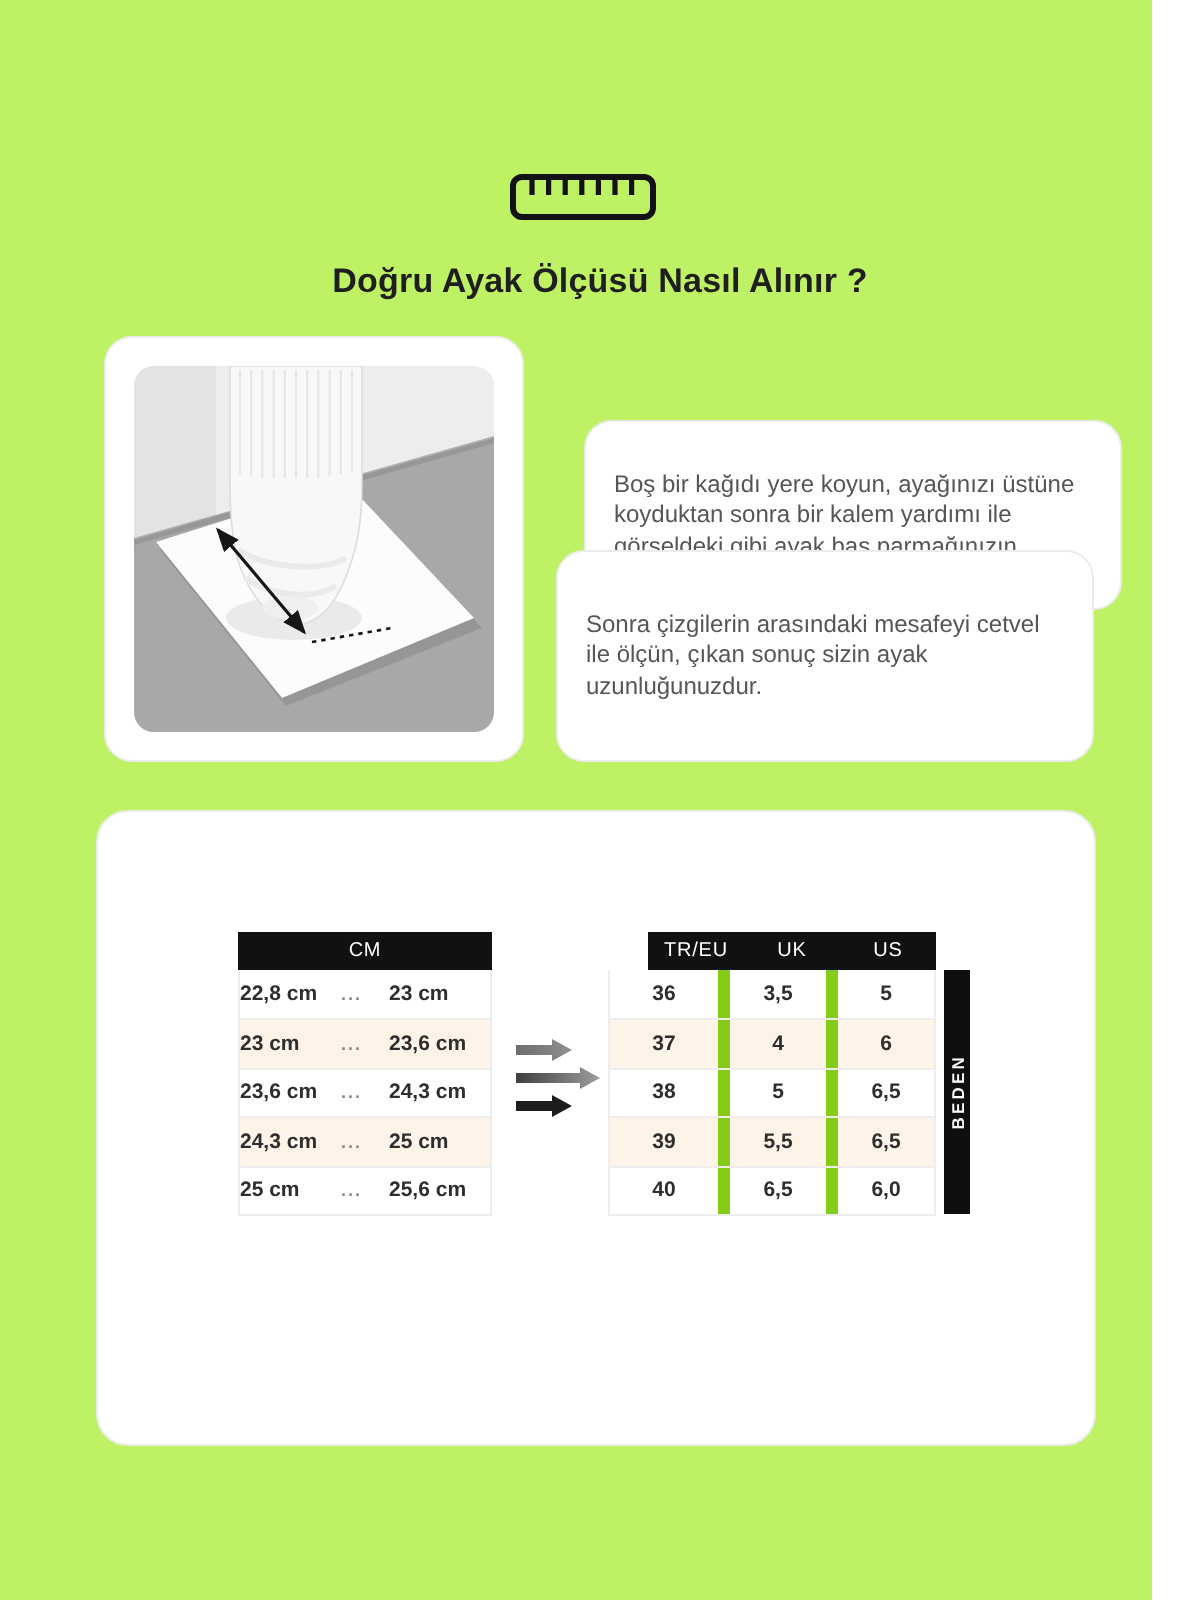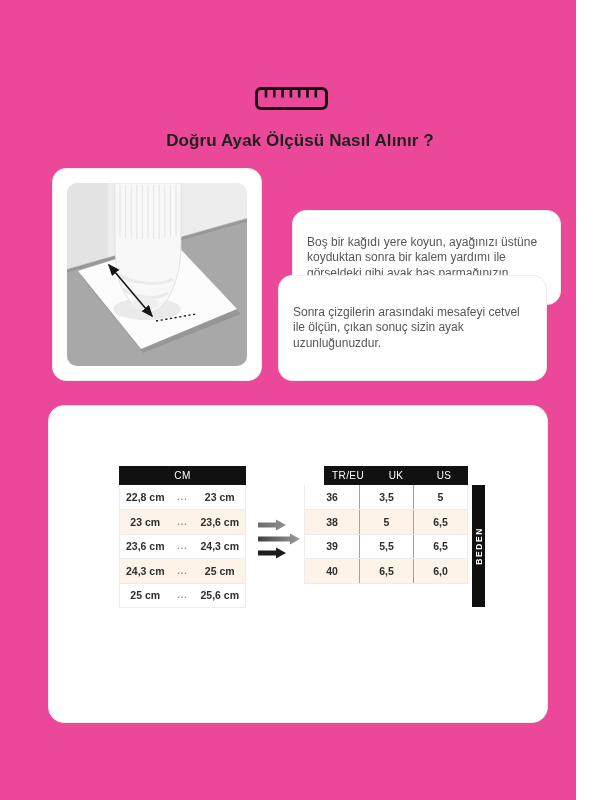--- a/index.html
+++ b/index.html
@@ -1,18 +1,18 @@
 <!DOCTYPE html>
 <html><head>
 <meta charset="utf-8">
 <style>
   * { margin:0; padding:0; box-sizing:border-box; }
   html,body { background:#ffffff; }
   body { width:600px; height:800px; font-family:"Liberation Sans","DejaVu Sans",sans-serif; }
-  .page { position:relative; width:576px; height:800px; background:#ec4899; overflow:hidden; }
+  .page { position:relative; width:576px; height:800px; background:#bef264; overflow:hidden; }
   .abs { position:absolute; }
 
   
   .ruler-wrap { left:255px; top:87px; width:73px; height:23px; }
   .page-title { left:0; top:131px; width:600px; text-align:center;
                 font-size:17px; font-weight:700; color:#1f1f1f; letter-spacing:.1px; }
 
   
   .card { background:#fff; border:1px solid #ececec; border-radius:14px; }
   .img-card { left:52px; top:168px; width:210px; height:213px; padding:14px; }
@@ -24,33 +24,33 @@
   
   .table-card { left:48px; top:405px; width:500px; height:318px; border-radius:16px; }
   .table-title { width:100%; text-align:center; margin-top:17px;
                  font-size:16px; font-weight:700; color:#1f1f1f; }
 
   
   .tbl { position:absolute; }
   .tbl-head { background:#111111; color:#ffffff; height:19px; line-height:19px;
               font-size:10px; font-weight:400; text-align:center; letter-spacing:.4px; }
   .tbl-body { border:1px solid #ededed; border-top:none; background:#fff; }
-  .trow { height:24.4px; display:grid; align-items:center; text-align:center;
+  .trow { height:24.4px; display:grid; align-items:center; text-align:left;
           font-size:10.5px; font-weight:600; color:#2e2e2e; }
   .trow + .trow { border-top:1px solid #ededed; }
   .tbl-body .trow:nth-child(2), .tbl-body .trow:nth-child(4) { background:#fdf3e9; }
 
   .cm-tbl { left:70px; top:60px; width:127px; }
   .cm-row { grid-template-columns:1fr 24px 1fr; }
   .cm-row .sep { color:#8a8a8a; font-size:9px; letter-spacing:1px; }
 
   .size-tbl { left:255px; top:60px; width:164px; }
   .size-head { display:grid; grid-template-columns:1fr 1fr 1fr;margin-left:20px; }
   .size-row { grid-template-columns:1fr 1fr 1fr; }
-  .size-row span + span { border-left:1px solid #84cc16; align-self:stretch;
+  .size-row span + span { border-left:6px solid #84cc16; align-self:stretch;
                           display:flex; align-items:center; justify-content:center; }
   .size-row span { height:100%; display:flex; align-items:center; justify-content:center; }
 
   .arrows-wrap { position:absolute; left:207px; top:109px; width:46px; height:46px; }
 
   .beden-bar { position:absolute; left:423px; top:79px; width:13px; height:122px;
                background:#0f0f0f; display:flex; align-items:center; justify-content:center; }
   .beden-bar span { writing-mode:vertical-rl; transform:rotate(180deg);
                     color:#ffffff; font-size:8.5px; font-weight:600; letter-spacing:1.6px; }
 </style>
@@ -184,20 +184,25 @@
         <span>UK</span>
         <span>US</span>
       </div>
       <div class="tbl-body">
         <div class="trow size-row">
           <span>36</span>
           <span>3,5</span>
           <span>5</span>
         </div>
         <div class="trow size-row">
+          <span>37</span>
+          <span>4</span>
+          <span>6</span>
+        </div>
+        <div class="trow size-row">
           <span>38</span>
           <span>5</span>
           <span>6,5</span>
         </div>
         <div class="trow size-row">
           <span>39</span>
           <span>5,5</span>
           <span>6,5</span>
         </div>
         <div class="trow size-row">

